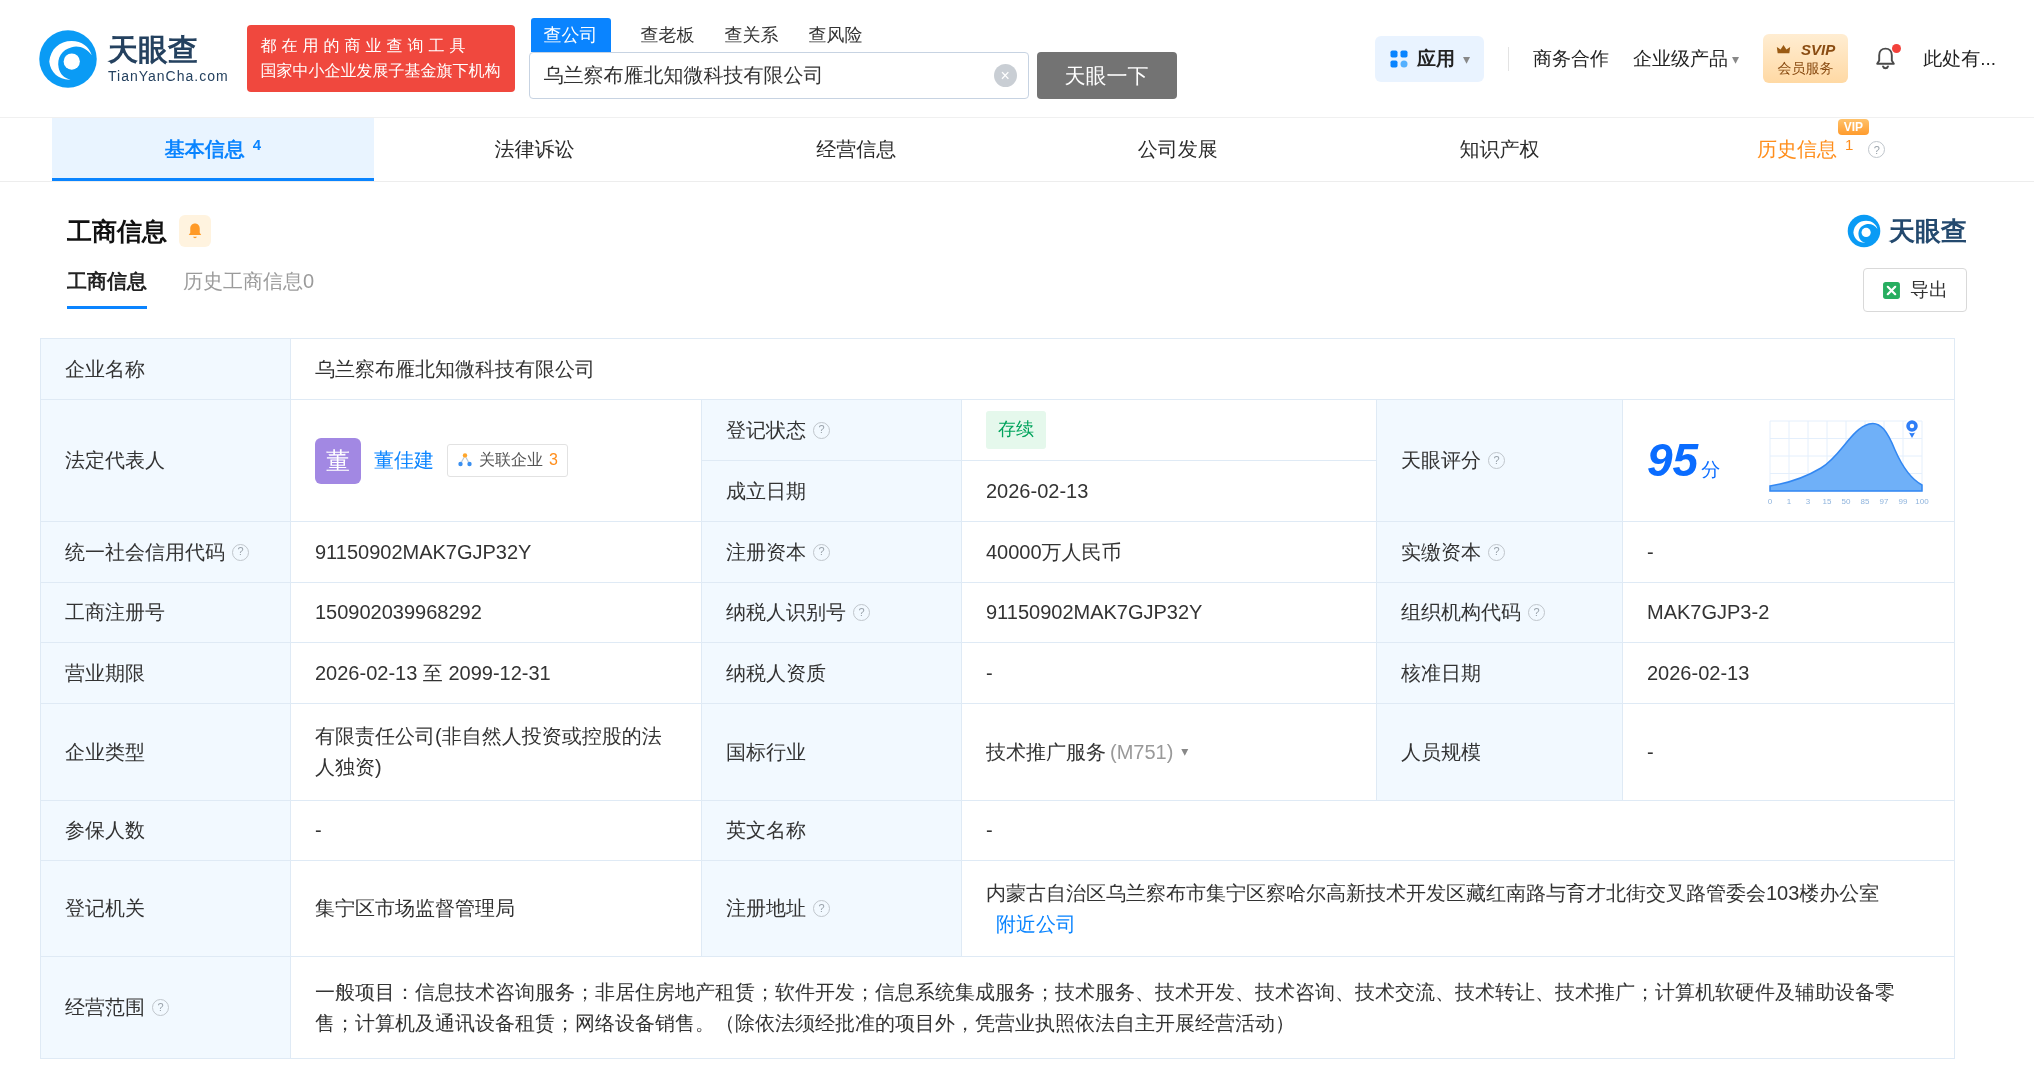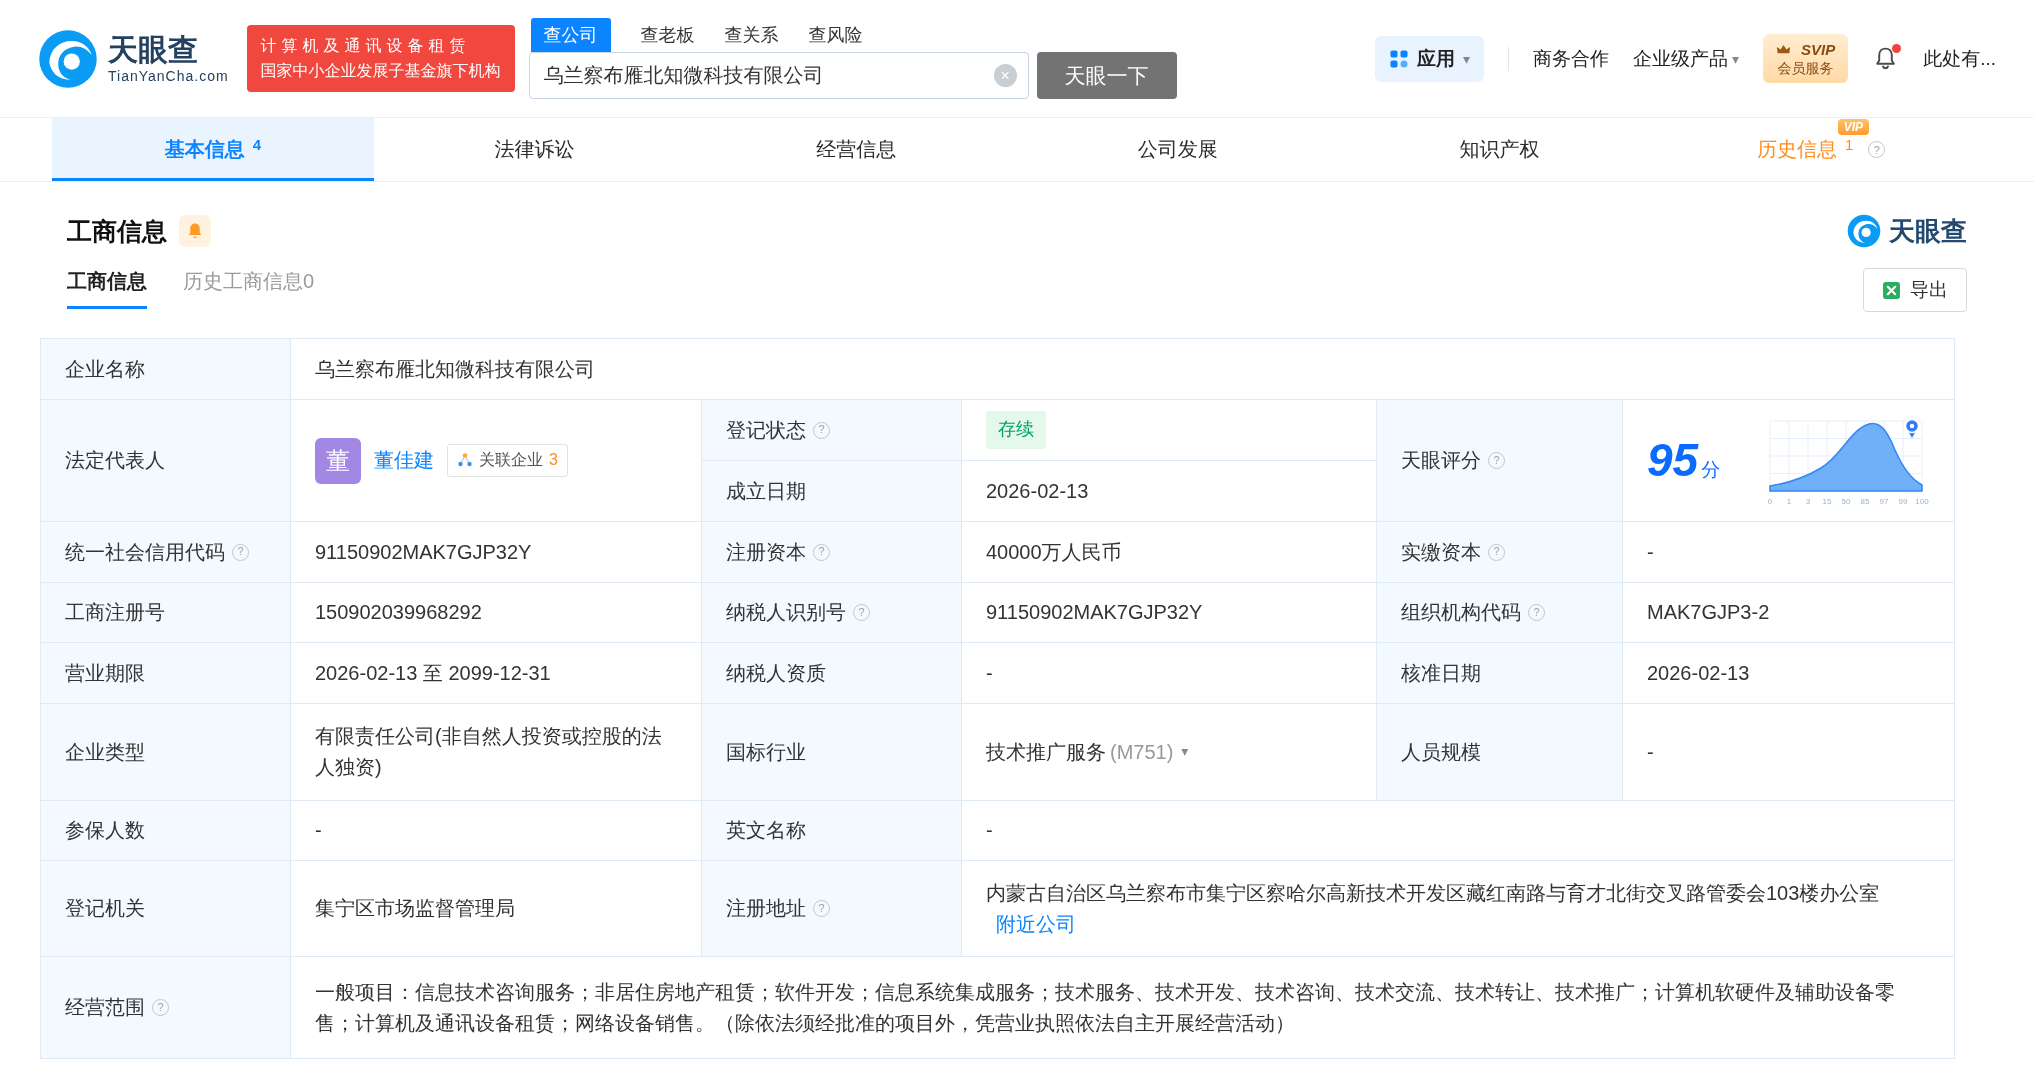--- a/index.html
+++ b/index.html
@@ -36,21 +36,21 @@
   .bell-wrap { position:relative; cursor:pointer; display:flex; }
   .bell-dot { position:absolute; top:-1px; right:-2px; width:9px; height:9px; background:#f3413b; border-radius:50%; }
   
   .nav-wrap { border-bottom:1px solid #ededed; }
   .nav { display:flex; height:63px; margin:0 52px; }
   .nav-tab { flex:1; display:flex; align-items:center; justify-content:center; font-size:20px; color:#2b2b2b; position:relative; gap:8px; cursor:pointer; }
   .nav-tab.active { background:#e9f4ff; color:#0a84ff; font-weight:bold; box-shadow:inset 0 -3px 0 #0a84ff; }
   .tab-count { font-size:15px; position:relative; top:-5px; }
   .nav-tab.history { color:#ff8d1a; }
   .tab-label-wrap { position:relative; }
-  .vip-chip { position:absolute; top:-17px; right:-32px; background:linear-gradient(180deg,#ffc26b,#ff9b2d); color:#fff; font-size:12px; font-weight:bold; font-style:italic; padding:1px 6px; border-radius:4px; }
+  .vip-chip { position:absolute; top:-17px; right:-32px; background:linear-gradient(180deg,#ffc26b,#ff9b2d); color:#fff; font-size:12px; font-weight:bold; padding:1px 6px; border-radius:4px; }
   .help { display:inline-flex; width:17px; height:17px; border:1px solid #c0c6cc; border-radius:50%; color:#9aa3ab; font-size:11px; align-items:center; justify-content:center; margin-left:7px; flex-shrink:0; cursor:pointer; }
   .help::after { content:"?"; }
   
   .section-head { display:flex; align-items:center; margin:28px 67px 0; height:42px; }
   .section-title { font-size:25px; font-weight:bold; color:#111; }
   .bell-badge { margin-left:12px; width:32px; height:32px; background:#fff3df; border-radius:6px; display:flex; align-items:center; justify-content:center; }
   .watermark { margin-left:auto; display:flex; align-items:center; gap:8px; }
   .watermark .logo-swirl { width:34px; height:34px; }
   .watermark-text { font-size:26px; font-weight:bold; color:#23496e; }
   
@@ -98,21 +98,21 @@
       <circle cx="24" cy="24" r="23" fill="#0a9bf5"></circle>
       <path d="M9 26 C10 16 17 9.5 27 9.5 C35 9.5 41 14 43 21 C39 15.5 33 13 27 14.5 C19 16.5 15 23 16.5 31 C17.5 36 21 39.5 26 40.5 C17 41 10 35 9 26 Z" fill="#fff"></path>
       <circle cx="27" cy="26" r="6.5" fill="#fff"></circle>
     </svg>
     <div class="logo-text">
       <div class="brand-name">天眼查</div>
       <div class="brand-domain">TianYanCha.com</div>
     </div>
   </div>
   <div class="slogan">
-    <div class="l1">计算机及通讯设备租赁</div>
+    <div class="l1">都在用的商业查询工具</div>
     <div class="l2">国家中小企业发展子基金旗下机构</div>
   </div>
   <div class="search-wrap">
     <div class="search-tabs">
       <span class="search-tab active">查公司</span>
       <span class="search-tab">查老板</span>
       <span class="search-tab">查关系</span>
       <span class="search-tab">查风险</span>
     </div>
     <div class="search-row">

